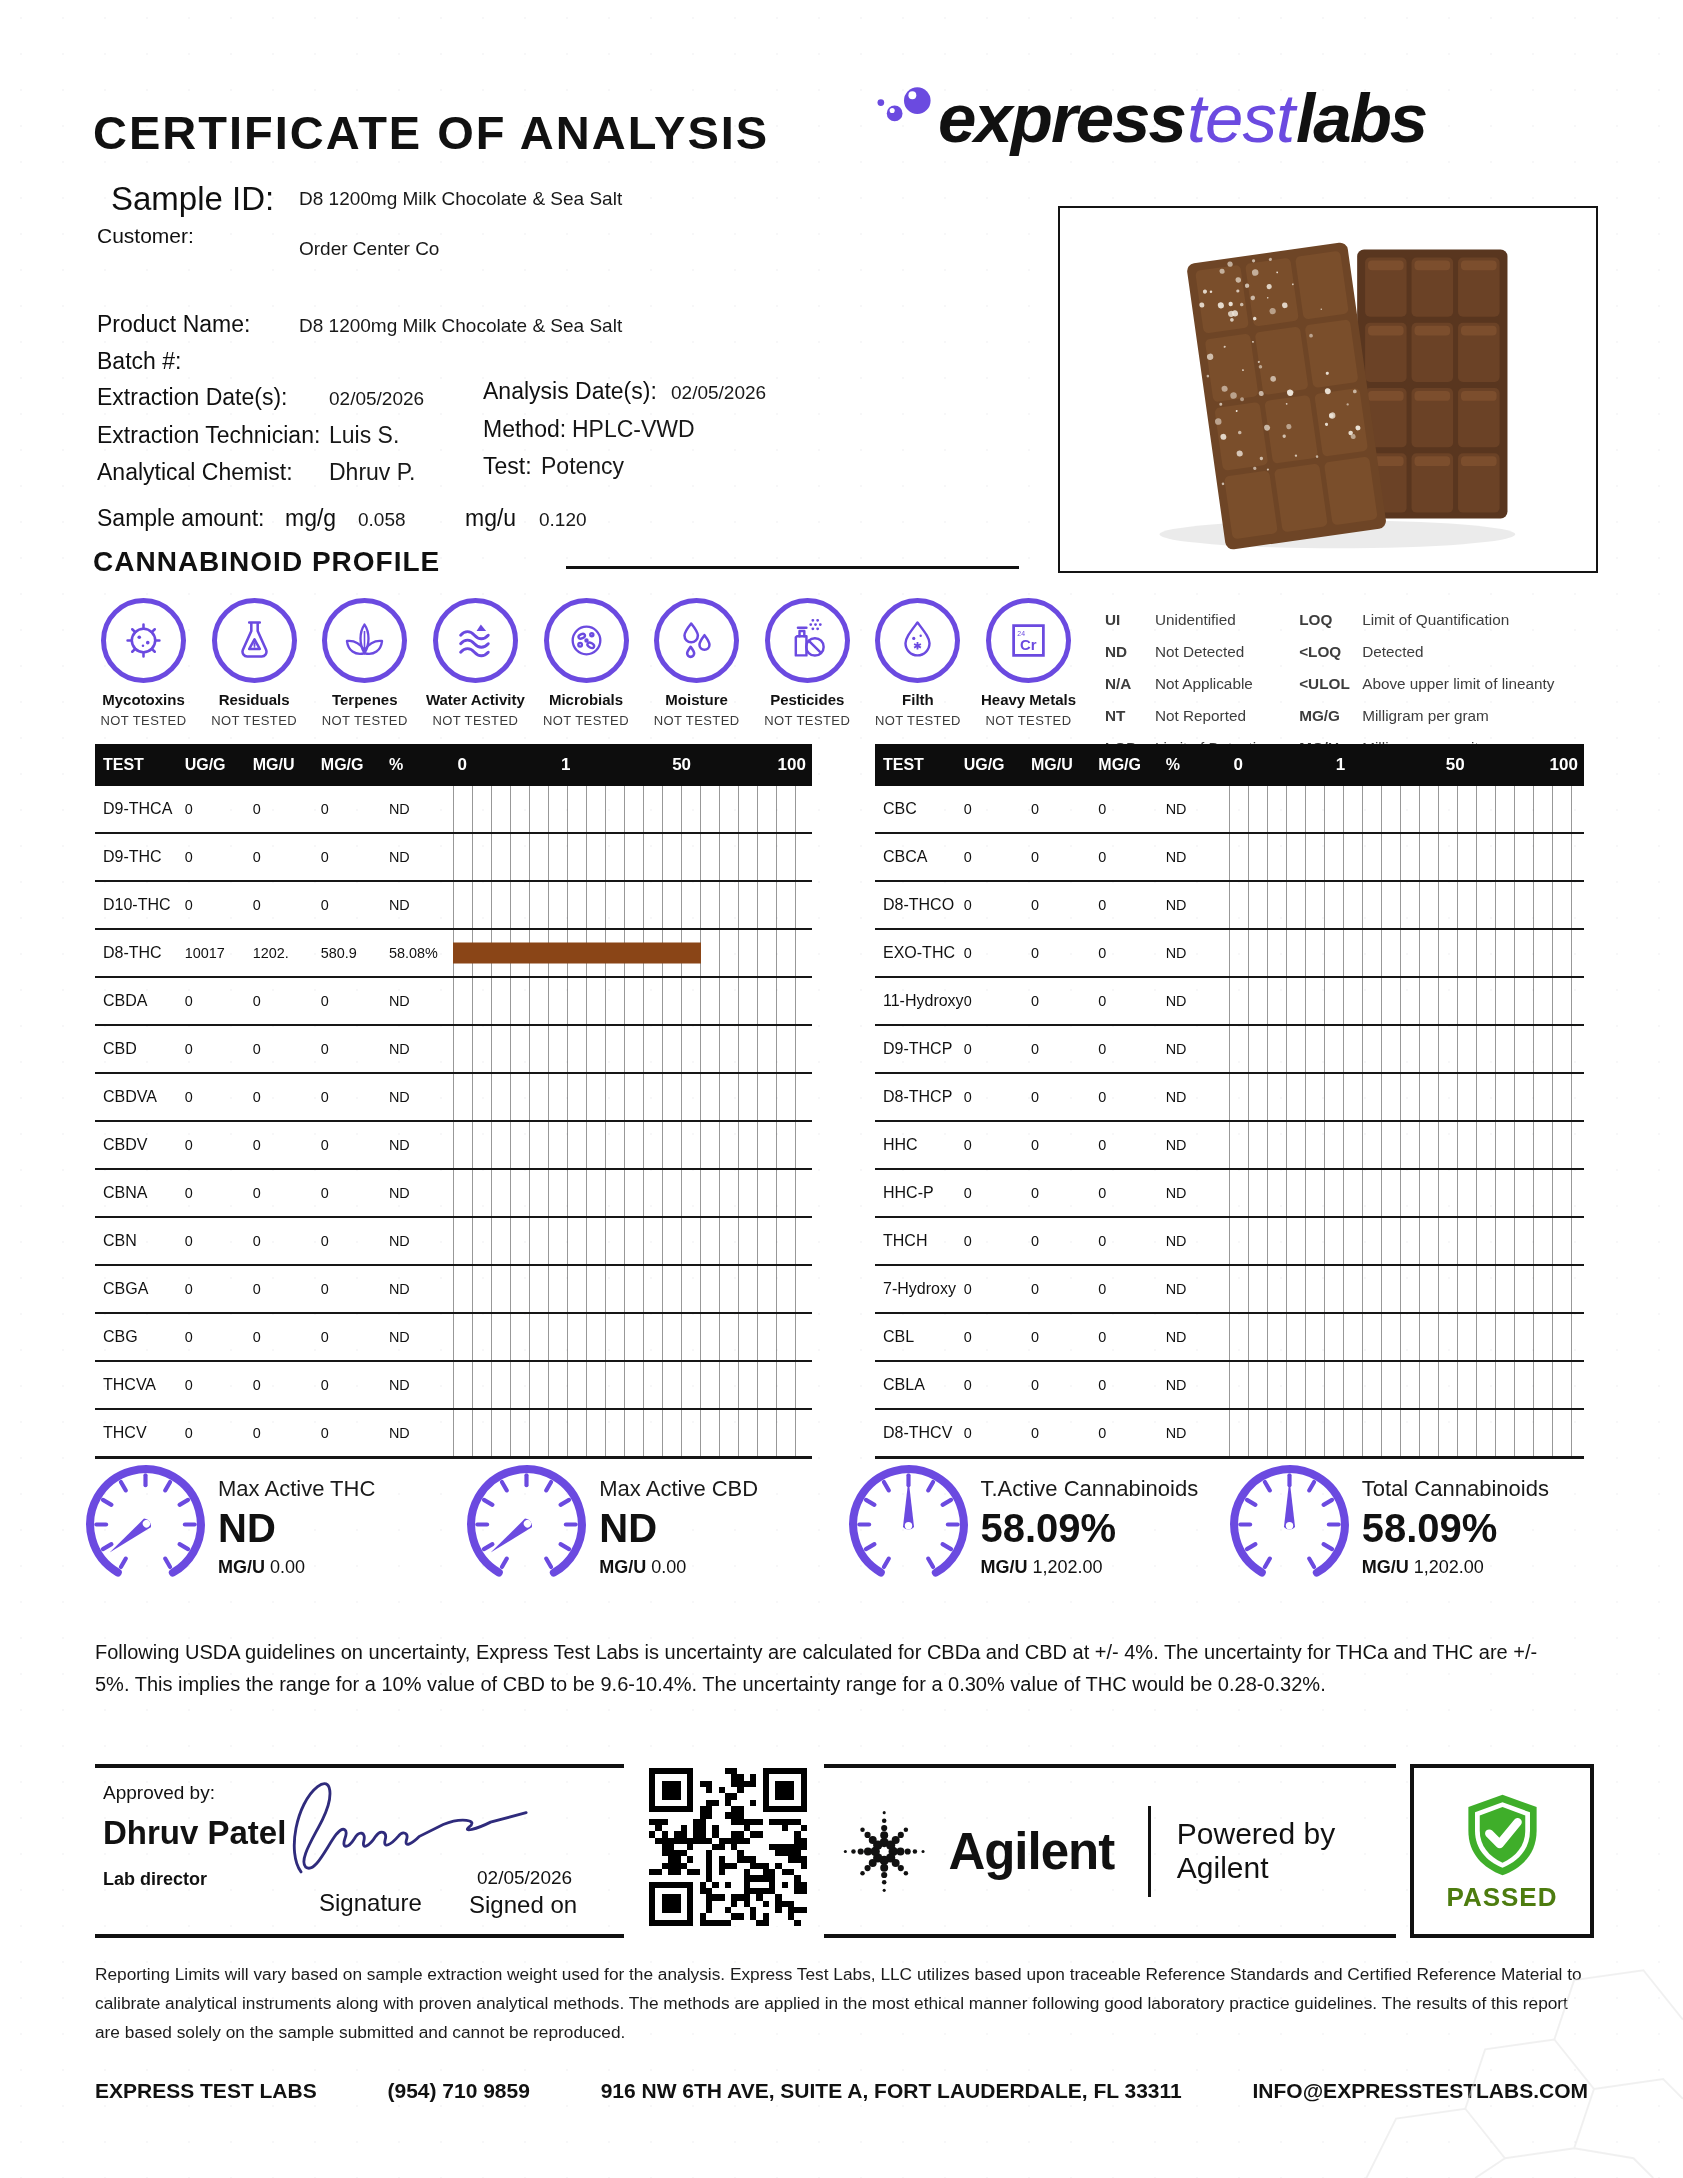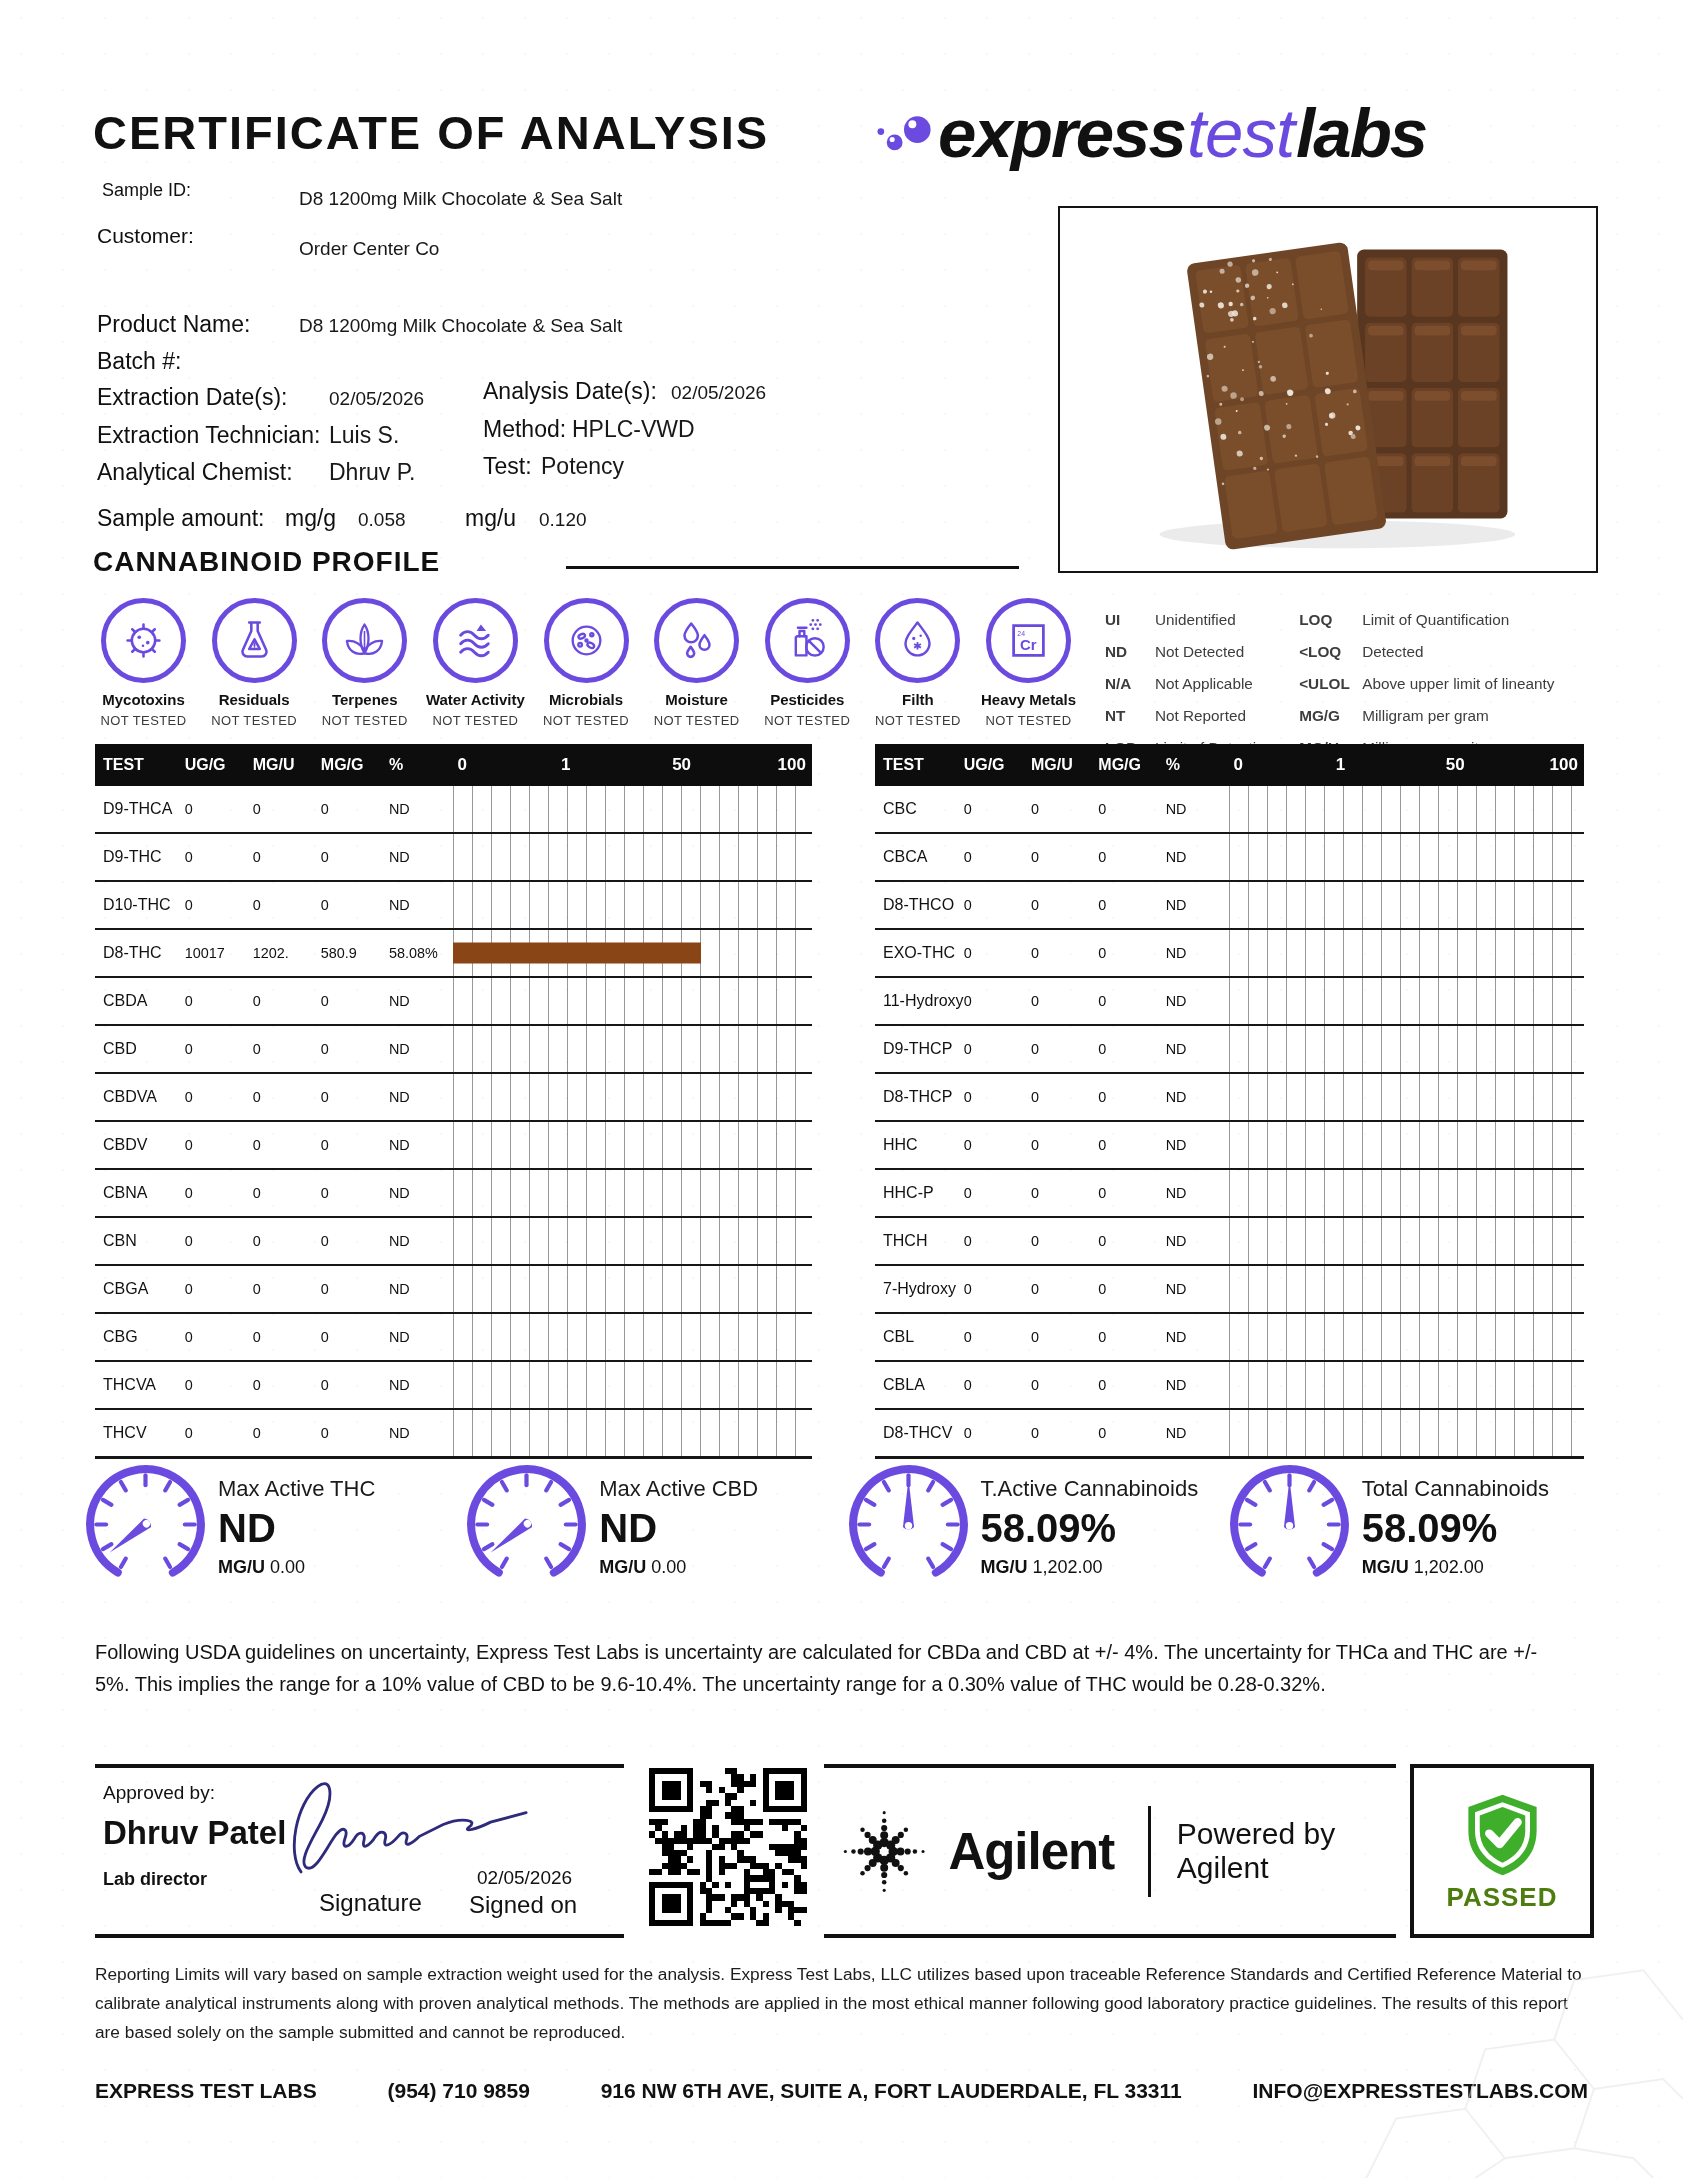--- a/index.html
+++ b/index.html
@@ -3,21 +3,21 @@
 <meta charset="utf-8">
 <style>
   html,body{margin:0;padding:0;background:#e8e8e8;}
   .page{position:relative;width:1683px;height:2178px;margin:0 auto;background:#fff;
     background-image:radial-gradient(circle,rgba(120,120,140,.06) 1.3px,transparent 1.5px);
     background-size:42px 36px;
     font-family:"Liberation Sans",sans-serif;color:#111;overflow:hidden;}
   .abs{position:absolute;}
   
   .title{left:93px;top:105px;font-size:47px;font-weight:800;letter-spacing:2px;}
-  .logo{top:94px;left:871px;display:flex;align-items:flex-end;gap:2px;}
+  .logo{top:79px;left:871px;display:flex;align-items:flex-start;gap:2px;}
   .logo .w1{font-size:69px;font-weight:800;font-style:italic;letter-spacing:-2px;}
   .logo .w2{font-size:69px;font-weight:400;font-style:italic;letter-spacing:-1px;}
   .logo .w3{font-size:69px;font-weight:800;font-style:italic;letter-spacing:-2px;}
   .flabel{font-size:23px;color:#101010;}
   .fvalue{font-size:19px;color:#181818;}
   .fvalue-lg{font-size:23px;color:#181818;}
   
   .product-box{left:1058px;top:206px;width:536px;height:363px;border:2px solid #141414;background:#fff;}
   
   .sect-title{left:93px;top:546px;font-size:28px;font-weight:800;letter-spacing:1px;}
@@ -104,21 +104,21 @@
         <circle cx="21.5" cy="30" r="2.6" fill="#fff"></circle>
         <circle cx="47" cy="20" r="13.5" fill="#6b4ae0"></circle>
         <circle cx="42" cy="14.5" r="4" fill="#fff"></circle>
       </svg>
     </span>
     <span class="w1">express</span>
       <span class="w2" style="color:#6b4ae0">test</span>
       <span class="w3">labs</span>
   </div>
 
-  <div class="abs flabel" style="left:102px;top:180px;font-size:18px">Sample ID:</div>
+  <div class="abs flabel" style="left:111px;top:180px;font-size:33px">Sample ID:</div>
   <div class="abs fvalue" style="left:299px;top:188px">D8 1200mg Milk Chocolate &amp; Sea Salt</div>
   <div class="abs flabel" style="left:97px;top:224px;font-size:21px">Customer:</div>
   <div class="abs fvalue" style="left:299px;top:238px">Order Center Co</div>
 
   <div class="abs flabel" style="left:97px;top:311px">Product Name:</div>
   <div class="abs fvalue" style="left:299px;top:315px">D8 1200mg Milk Chocolate &amp; Sea Salt</div>
   <div class="abs flabel" style="left:97px;top:348px">Batch #:</div>
   <div class="abs fvalue" style="left:299px;top:352px"></div>
 
   <div class="abs flabel" style="left:97px;top:384px">Extraction Date(s):</div>

